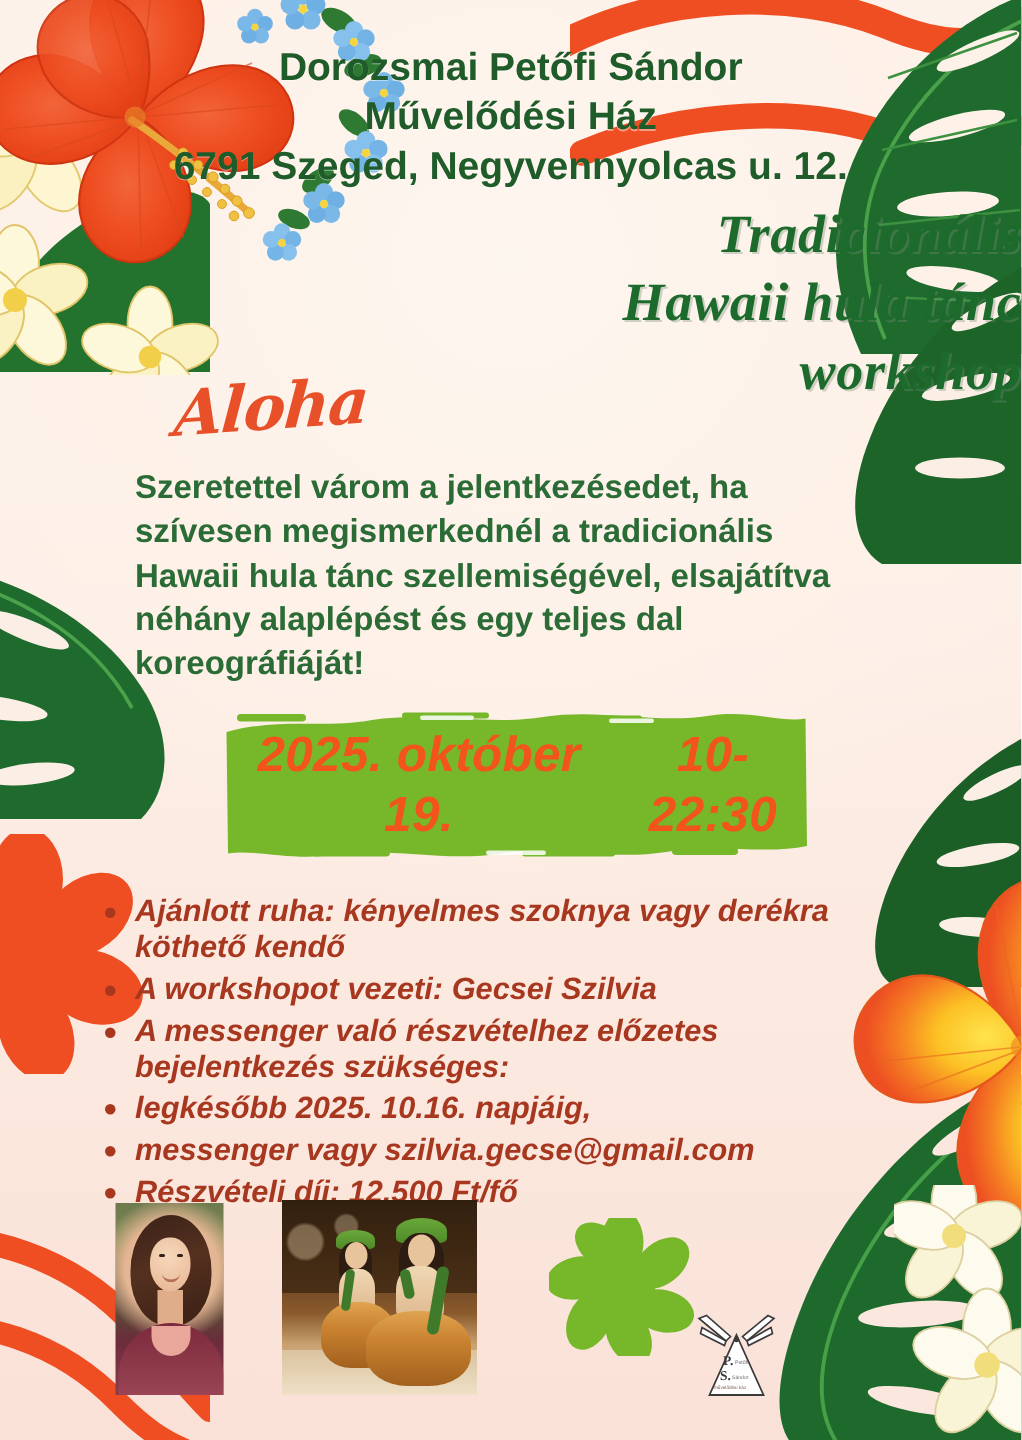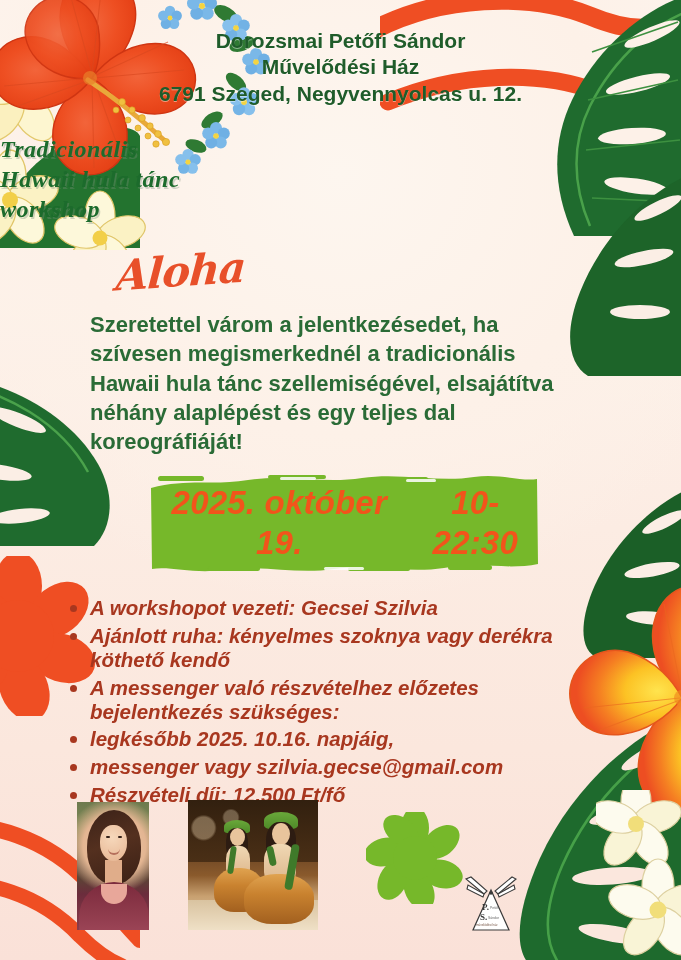--- a/index.html
+++ b/index.html
@@ -56,37 +56,37 @@
   }
 
   
   .venue {
     position: absolute;
     left: 0; right: 0;
     top: 28px;
     text-align: center;
     color: #1f5c2a;
     font-weight: bold;
-    font-size: 21px;
+    font-size: 26px;
     line-height: 1.26;
     text-shadow: 0 1px 0 rgba(255,255,255,0.45);
     z-index: 6;
   }
   .venue div { white-space: nowrap; }
 
   .title {
     position: absolute;
     left: 0; right: 0;
     top: 134px;
-    text-align: left;
+    text-align: right;
     color: #1c6b2c;
     font-family: "Liberation Serif", serif;
     font-weight: bold;
     font-style: italic;
-    font-size: 24px;
+    font-size: 36px;
     line-height: 1.26;
     letter-spacing: 0.5px;
     text-shadow: 1.5px 1.5px 0 rgba(120,140,120,0.35);
     z-index: 6;
   }
 
   .aloha {
     position: absolute;
     left: 116px;
     top: 251px;
@@ -617,22 +617,22 @@
       </g>
     </svg>
     <div class="banner-text">
       <span>2025. október 19.</span>
       <span>10-22:30</span>
     </div>
   </div>
 
   <div class="bullets">
     <ul>
+      <li>Ajánlott ruha: kényelmes szoknya vagy derékra köthető kendő</li>
       <li> A workshopot vezeti: Gecsei Szilvia</li>
-      <li>Ajánlott ruha: kényelmes szoknya vagy derékra köthető kendő</li>
       <li>A messenger való részvételhez előzetes bejelentkezés szükséges:</li>
       <li>legkésőbb 2025. 10.16. napjáig,</li>
       <li>messenger vagy szilvia.gecse@gmail.com</li>
       <li>Részvételi díj: 12.500 Ft/fő</li>
     </ul>
   </div>
 
   <div class="photo" id="photo-portrait">
     <div class="pp-hair"></div>
     <div class="pp-neck"></div>

